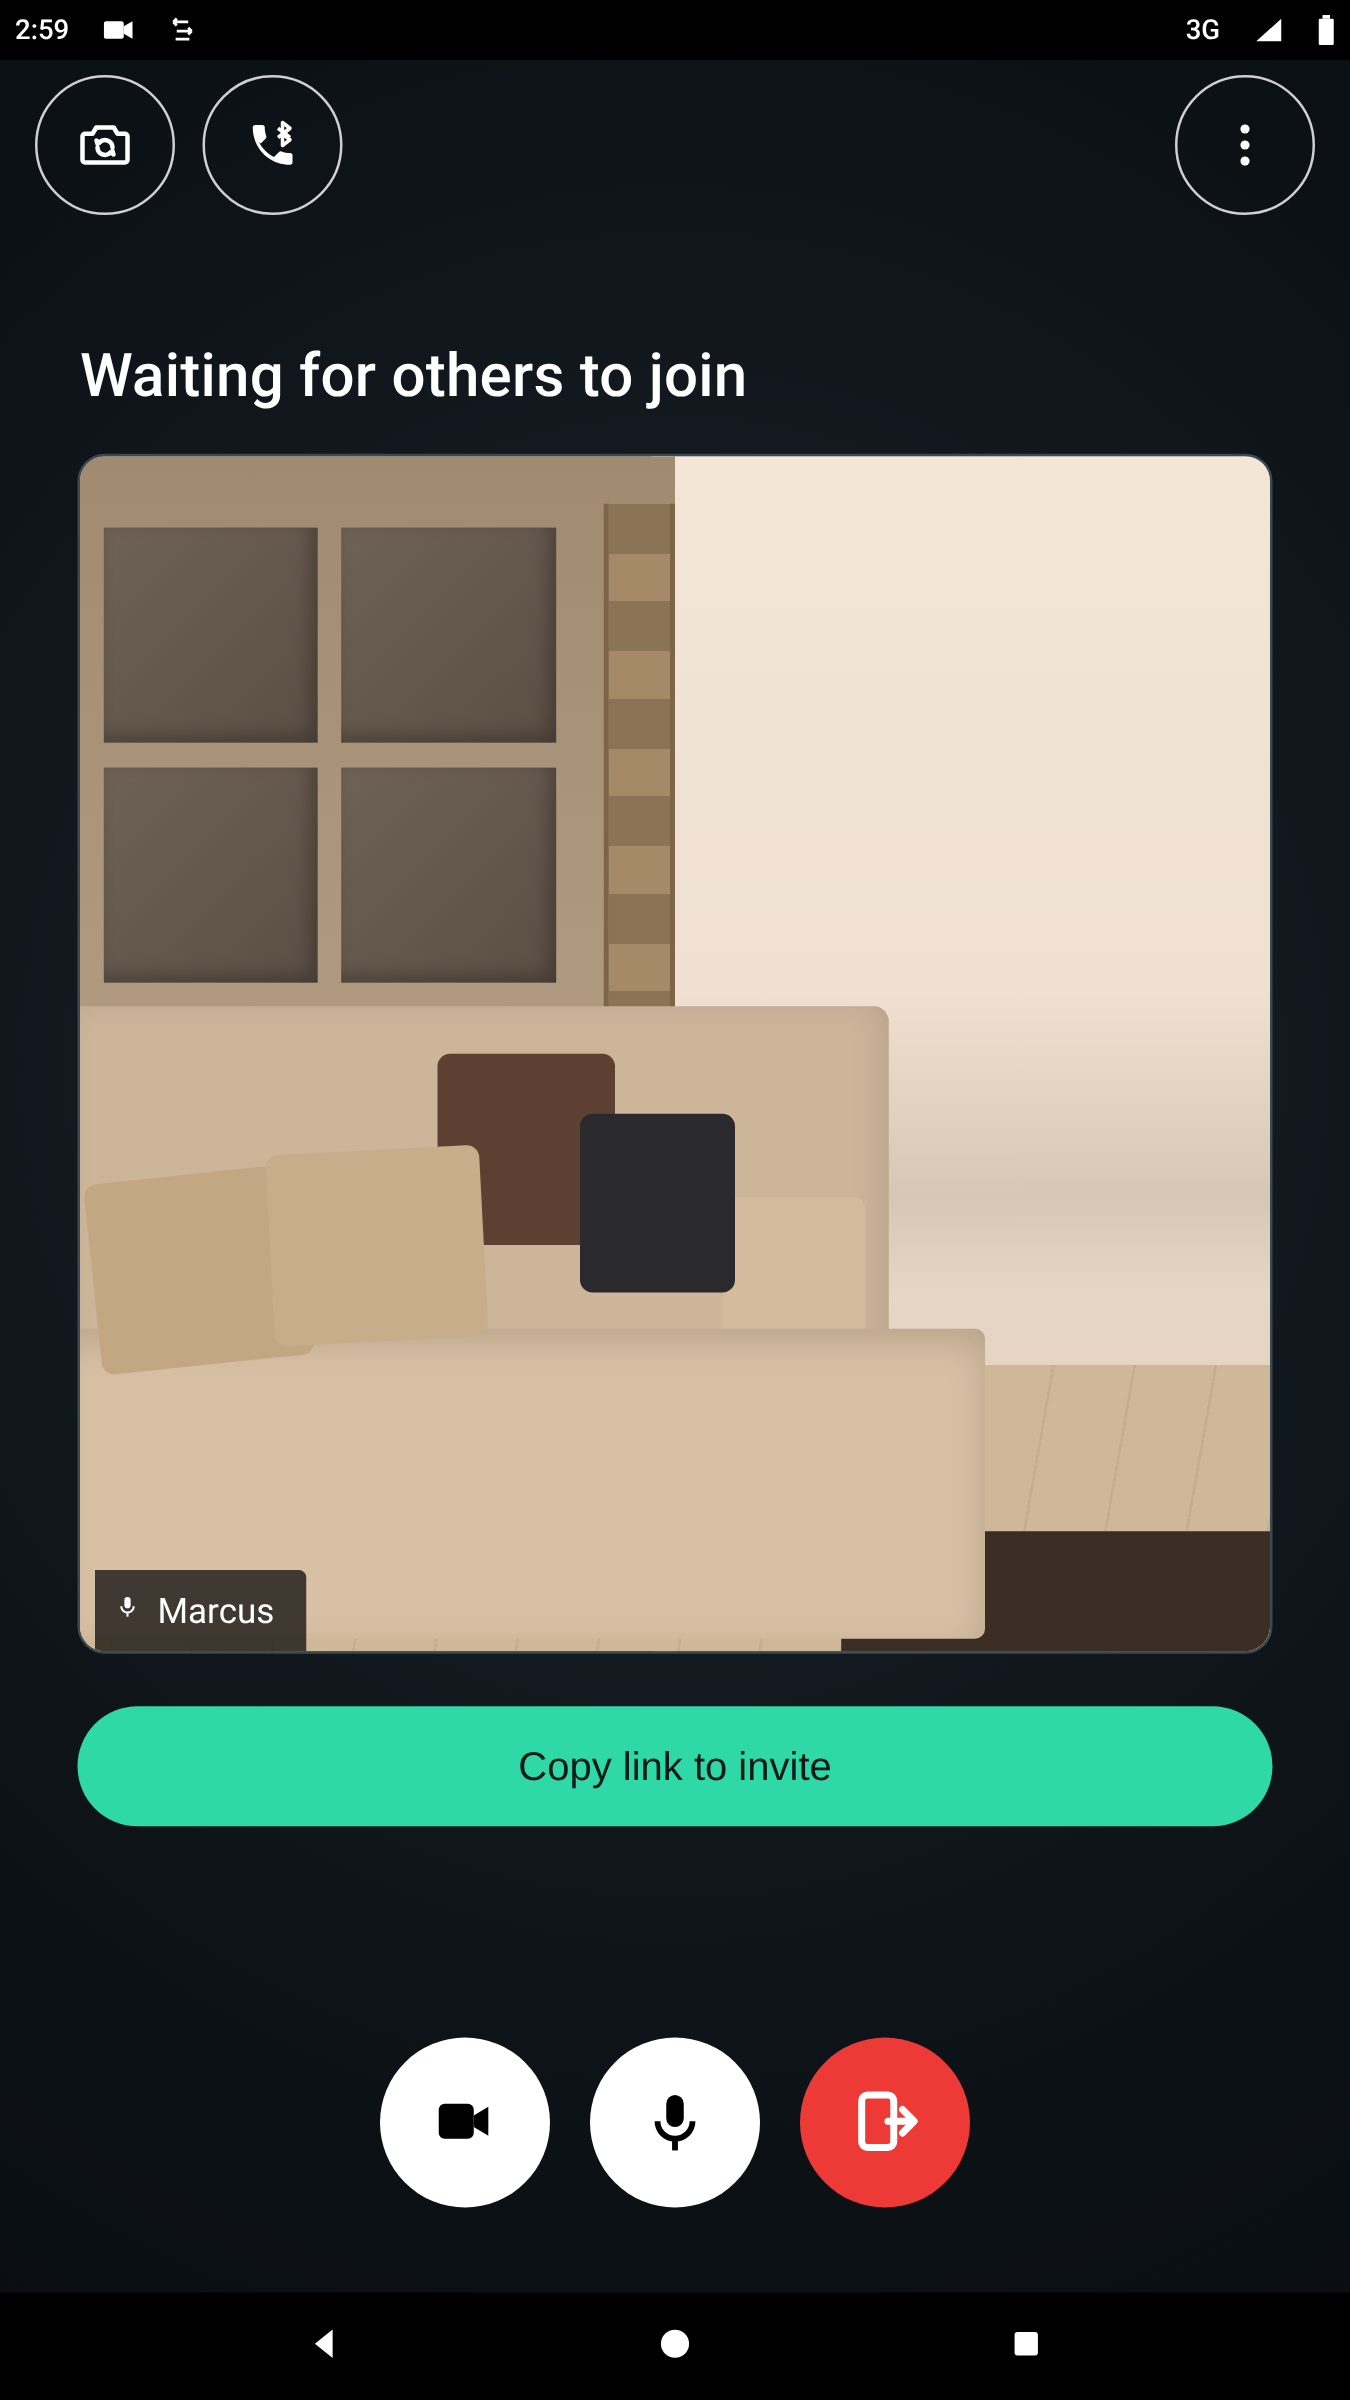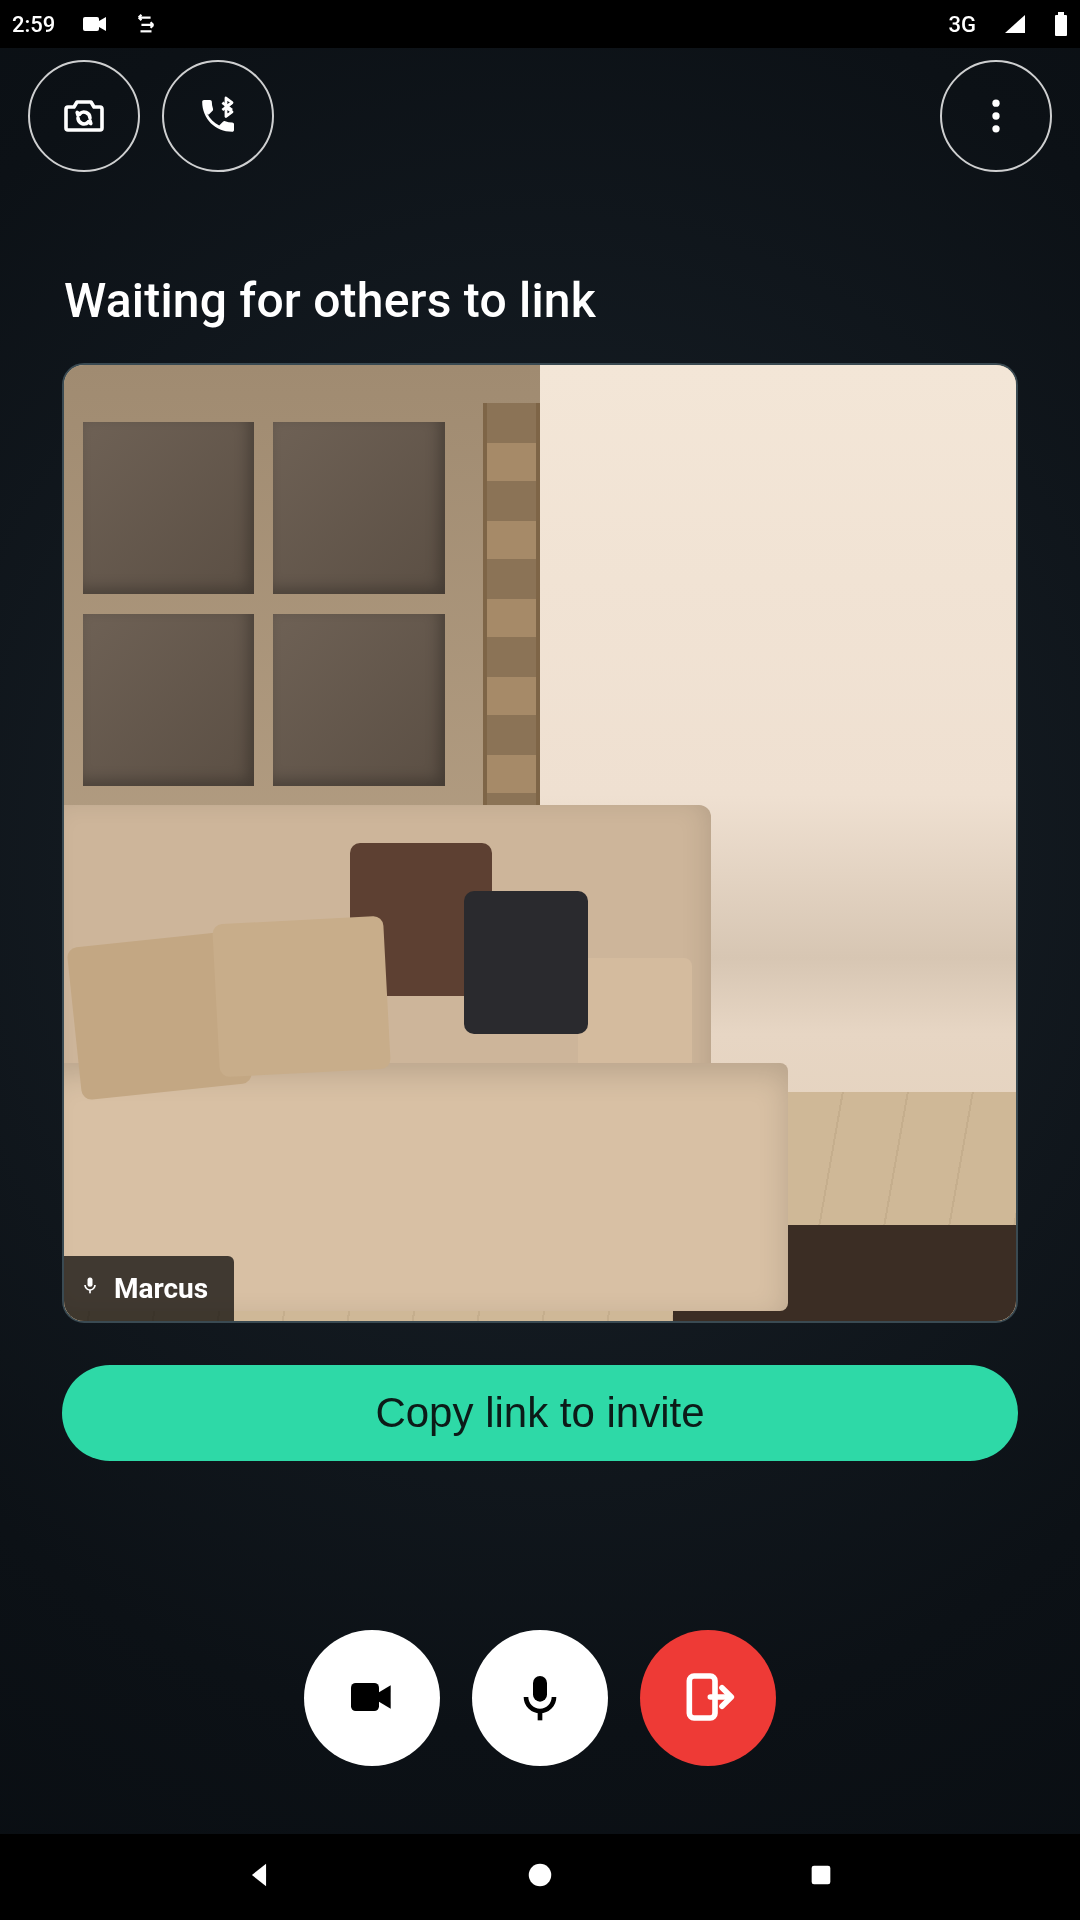--- a/index.html
+++ b/index.html
@@ -115,38 +115,37 @@
     box-shadow: inset 0 10px 30px rgba(0,0,0,0.15);
   }
   .pillow{position:absolute; border-radius:10px;}
   .pw1{left:1%;  bottom:24%; width:18%; height:16%; background:#c3a783; transform:rotate(-6deg);}
   .pw2{left:16%; bottom:26%; width:18%; height:16%; background:#c8ad8a; transform:rotate(-3deg);}
   .pw3{left:30%; bottom:34%; width:15%; height:16%; background:#5d4032;}
   .pw4{left:42%; bottom:30%; width:13%; height:15%; background:#2a2a2e;}
   .arm{position:absolute; left:54%; bottom:4%; width:12%; height:34%; background:#d4bb9e; border-radius:8px;}
 
   .name-chip {
-    position: absolute; left: 0; bottom: 0;
+    position: absolute; left: 12px; bottom: 0;
     background: rgba(0,0,0,0.7);
     color: #fff;
     font-size: 28px;
     padding: 16px 26px 16px 16px;
     display: flex; align-items: center; gap: 14px;
     border-top-right-radius: 6px;
-    font-weight: bold;
   }
 
   
   .copy-wrap { padding: 42px 62px 0 62px; }
   .copybtn {
     width: 100%; height: 96px;
     border: none; border-radius: 48px;
     background: #2ed9a7;
     color: #0c1b18;
-    font-size: 42px;
+    font-size: 32px;
     font-weight: 500;
     cursor: pointer;
   }
 
   
   .controls {
     position: absolute;
     left: 0; right: 0;
     bottom: 68px;
     display: flex; justify-content: center; gap: 32px;
@@ -236,21 +235,21 @@
           <svg width="44" height="44" viewBox="0 0 24 24" fill="#fff">
             <circle cx="12" cy="5" r="2"></circle>
               <circle cx="12" cy="12" r="2"></circle>
               <circle cx="12" cy="19" r="2"></circle>
           </svg>
         </span>
       </button>
     </div>
   </div>
 
-  <div class="heading">Waiting for others to link</div>
+  <div class="heading">Waiting for others to join</div>
 
   <div class="tile-wrap">
     <div class="tile">
       <div class="room">
         <div class="window"></div>
         <div class="wall"></div>
         <div class="floor"></div>
         <div class="rug"></div>
         <div class="panel p1"></div>
           <div class="panel p2"></div>

